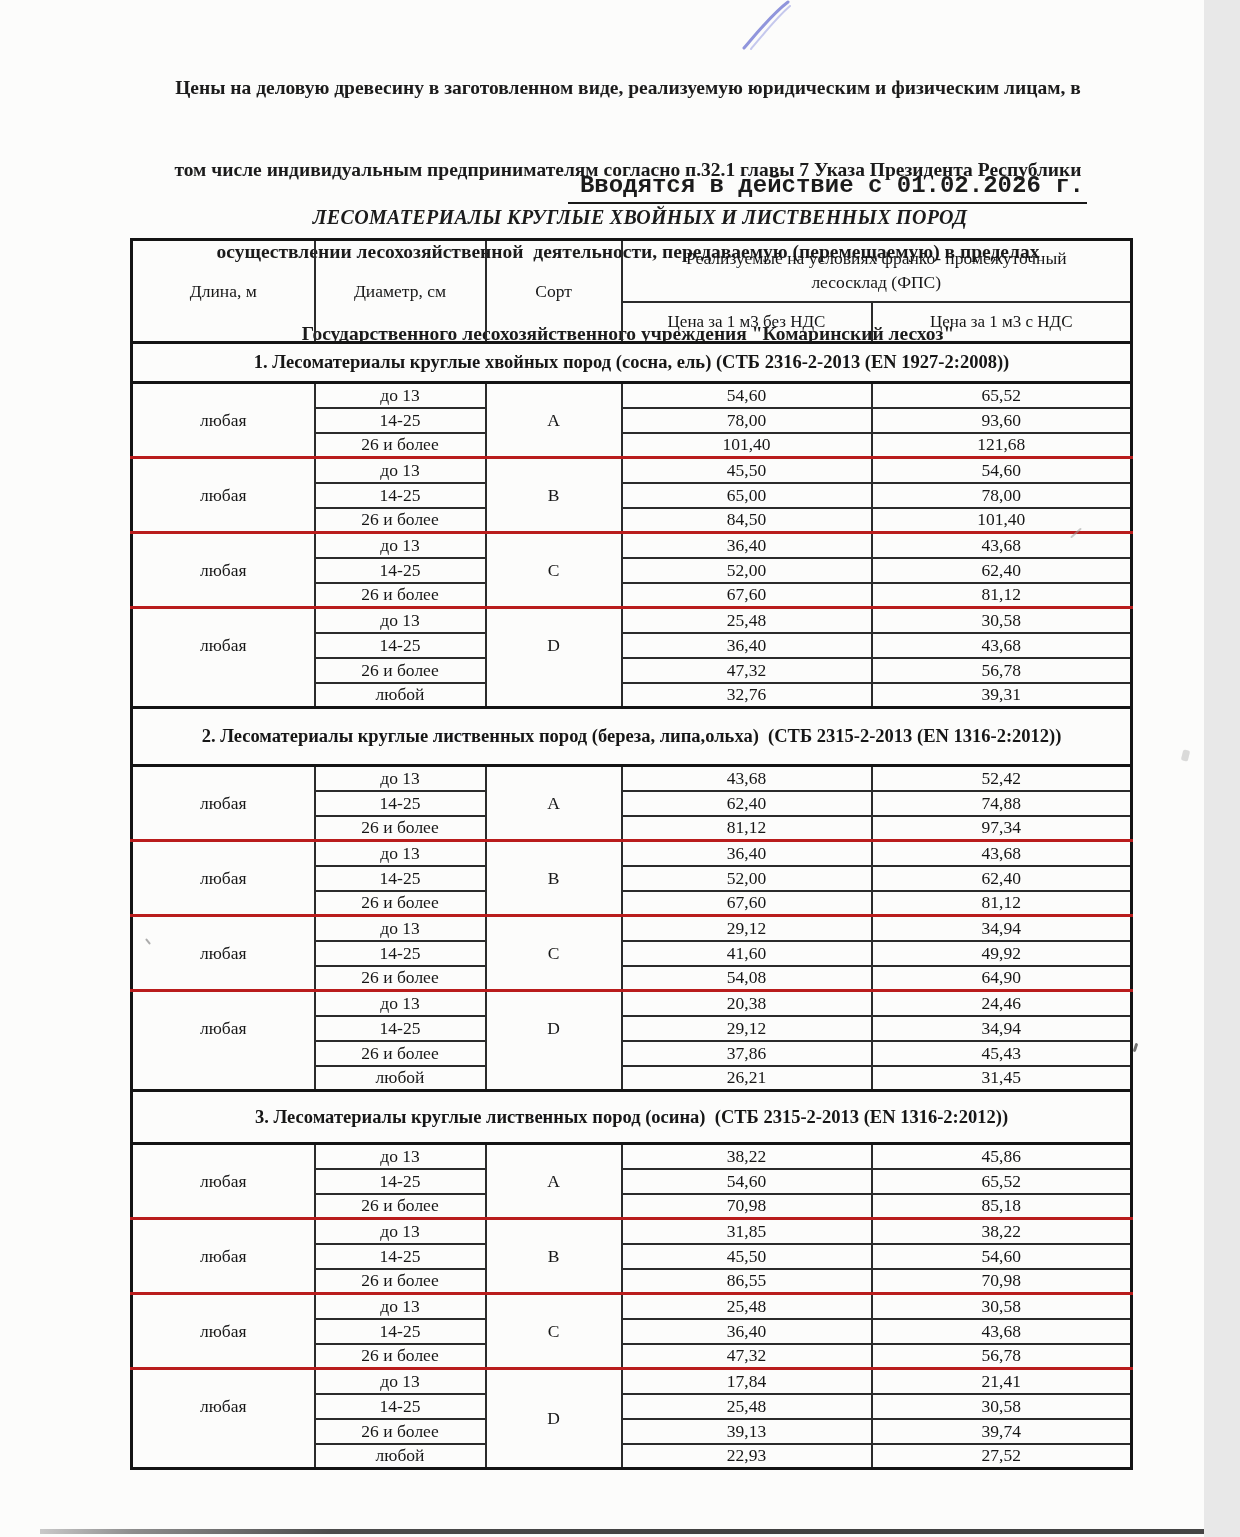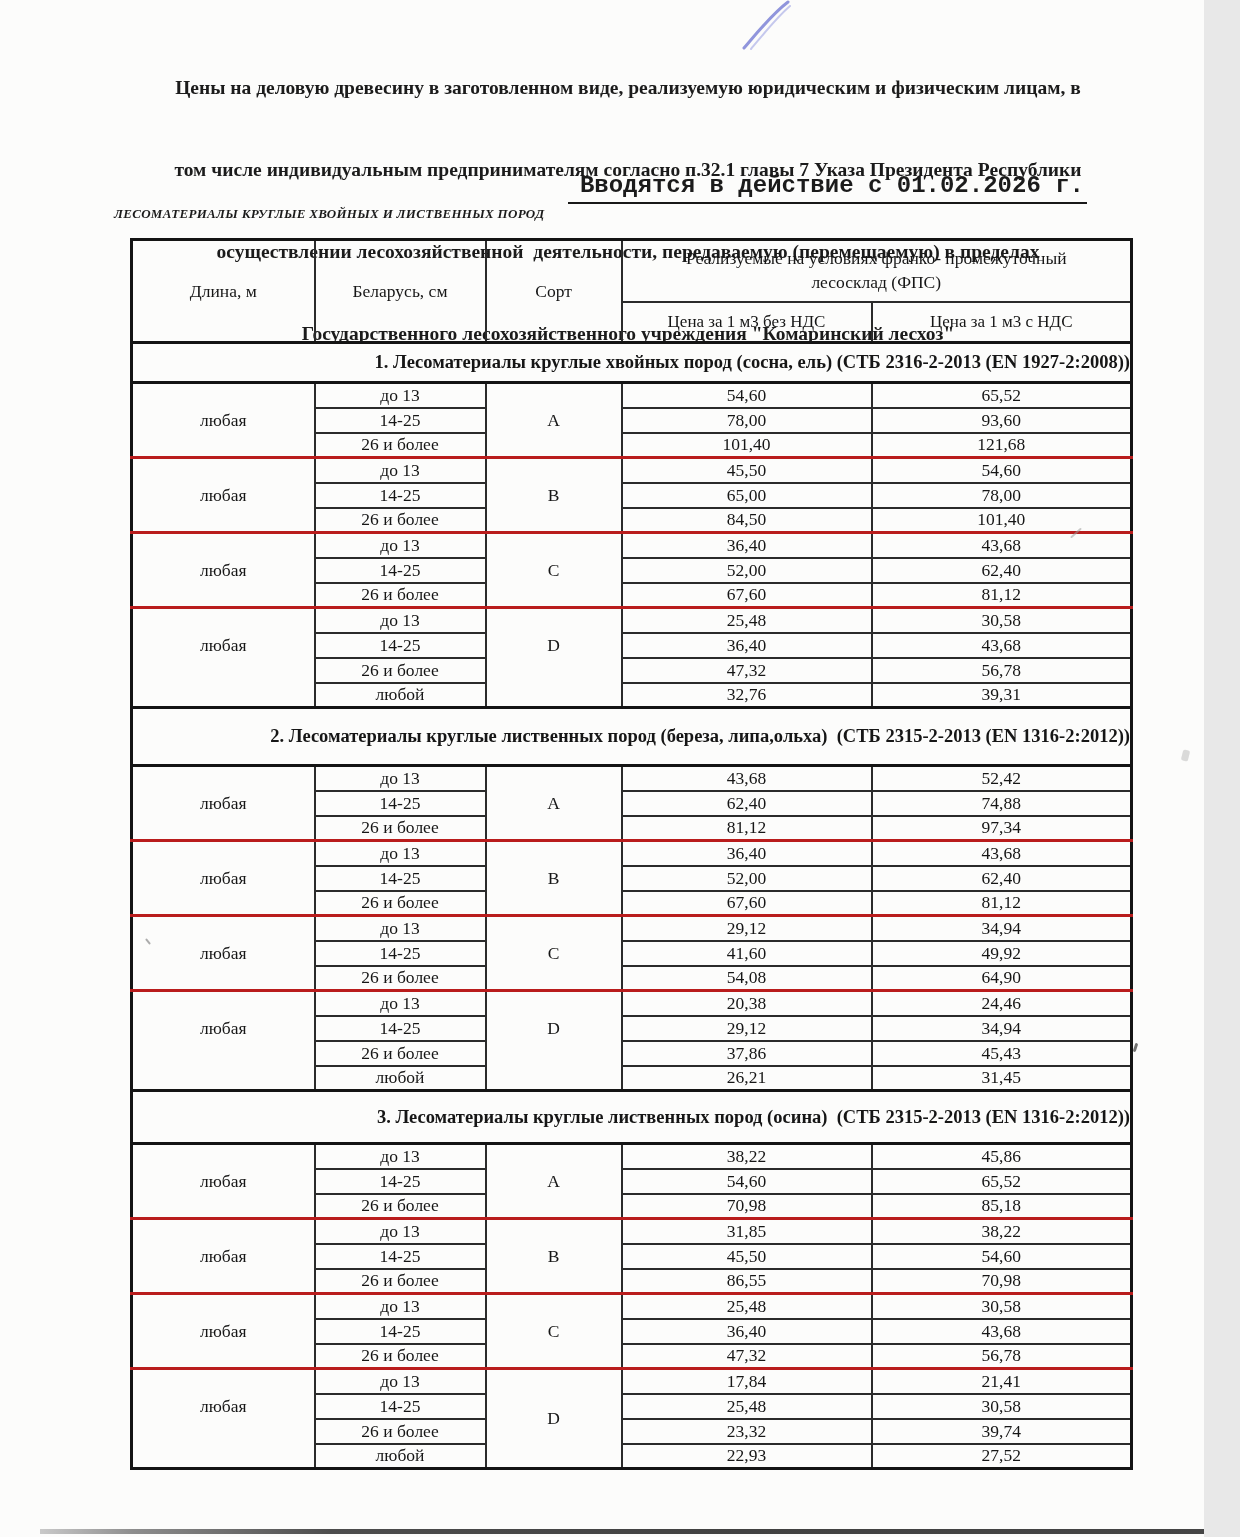--- a/index.html
+++ b/index.html
@@ -19,43 +19,42 @@
   }
   .effective{
     position:absolute;top:172px;left:130px;width:1000px;
     text-align:right;padding-right:43px;box-sizing:border-box;
   }
   .effective span{
     display:inline-block;font-weight:bold;font-size:24px;
     border-bottom:2.5px solid #181818;padding:0 3px 3px 12px;font-family:Liberation Mono, monospace;
   }
   .table-title{
-    position:absolute;top:206px;left:114px;width:1000px;
-    font-weight:bold;font-style:italic;font-size:13px;
+    position:absolute;top:206px;left:140px;width:1000px;
+    text-align:center;font-weight:bold;font-style:italic;font-size:20px;
     letter-spacing:.3px;
   }
   table.price{
     position:absolute;top:238px;left:130px;width:1000px;
     table-layout:fixed;border-collapse:collapse;
     border:3.5px solid #141414;
   }
   table.price td{
     border:2px solid #2b2b2b;
     text-align:center;vertical-align:middle;
     padding:0;font-size:17.5px;color:#161616;
     overflow:hidden;
   }
   thead td{font-size:19px;}
   td.fps-cell{height:60px;font-size:18.5px;line-height:1.35;padding:0 14px;}
   tr.head-row2 td{height:38px;font-size:17px;}
   tr.section-heading-row td{
     font-weight:bold;font-size:18.5px;
     border-top:3.5px solid #141414;border-bottom:3.5px solid #141414;
     white-space:pre-wrap;
-    text-align:right;
   }
   tr.sh-0 td{height:37px;}
   tr.sh-1 td{height:55px;}
   tr.sh-2 td{height:50px;}
   tbody tr.data-row{height:25px;}
   tr.group-start td{border-top:3px solid #b91c1c;}
   td.sort-cell{font-size:18.5px;}
   .shift-up{display:inline-block;transform:translateY(-12px);}
   .scan-bar{
     position:absolute;left:40px;right:0;top:1529px;height:5px;
@@ -94,21 +93,21 @@
     <colgroup>
       <col style="width:183px">
         <col style="width:171px">
         <col style="width:136px">
       <col style="width:250px">
         <col style="width:260px">
     </colgroup>
     <thead>
       <tr class="head-row1">
         <td rowspan="2">Длина, м</td>
-        <td rowspan="2">Беларусь, см</td>
+        <td rowspan="2">Диаметр, см</td>
         <td rowspan="2">Сорт</td>
         <td colspan="2" class="fps-cell">
           <div>Реализуемые на условиях франко- промежуточный</div>
           <div>лесосклад (ФПС)</div>
         </td>
       </tr>
       <tr class="head-row2">
         <td>Цена за 1 м3 без НДС</td>
         <td>Цена за 1 м3 с НДС</td>
       </tr>
@@ -327,21 +326,21 @@
           <td class="price-no-vat-cell"><span>17,84</span></td>
           <td class="price-vat-cell"><span>21,41</span></td>
         </tr>
         <tr class="data-row">
           <td class="diameter-cell"><span>14-25</span></td>
           <td class="price-no-vat-cell"><span>25,48</span></td>
           <td class="price-vat-cell"><span>30,58</span></td>
         </tr>
         <tr class="data-row">
           <td class="diameter-cell"><span>26 и более</span></td>
-          <td class="price-no-vat-cell"><span>23,32</span></td>
+          <td class="price-no-vat-cell"><span>39,13</span></td>
           <td class="price-vat-cell"><span>39,74</span></td>
         </tr>
         <tr class="data-row">
           <td class="diameter-cell"><span>любой</span></td>
           <td class="price-no-vat-cell"><span>22,93</span></td>
           <td class="price-vat-cell"><span>27,52</span></td>
         </tr>
       </tbody>
   </table>
 

